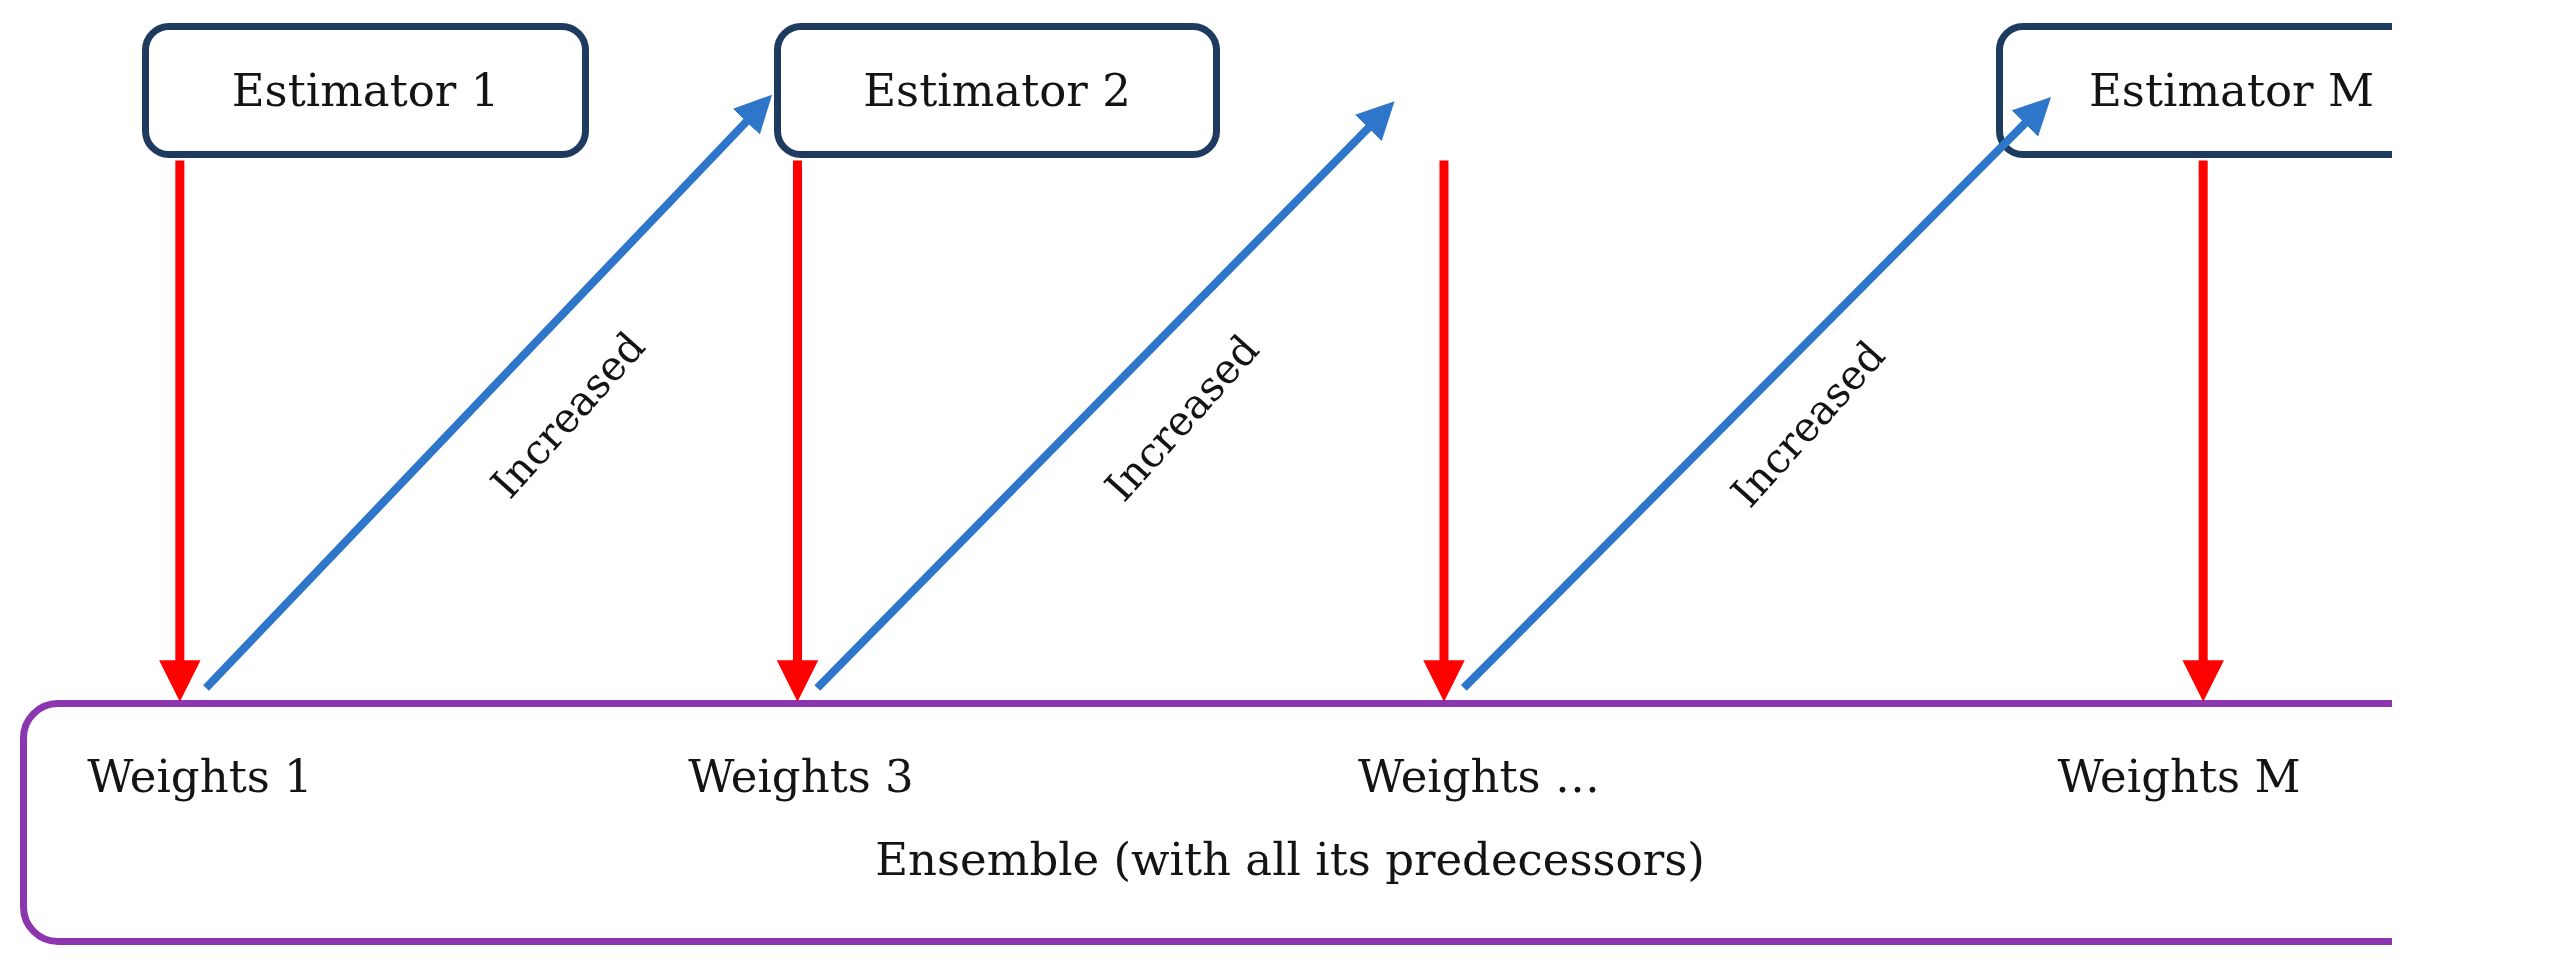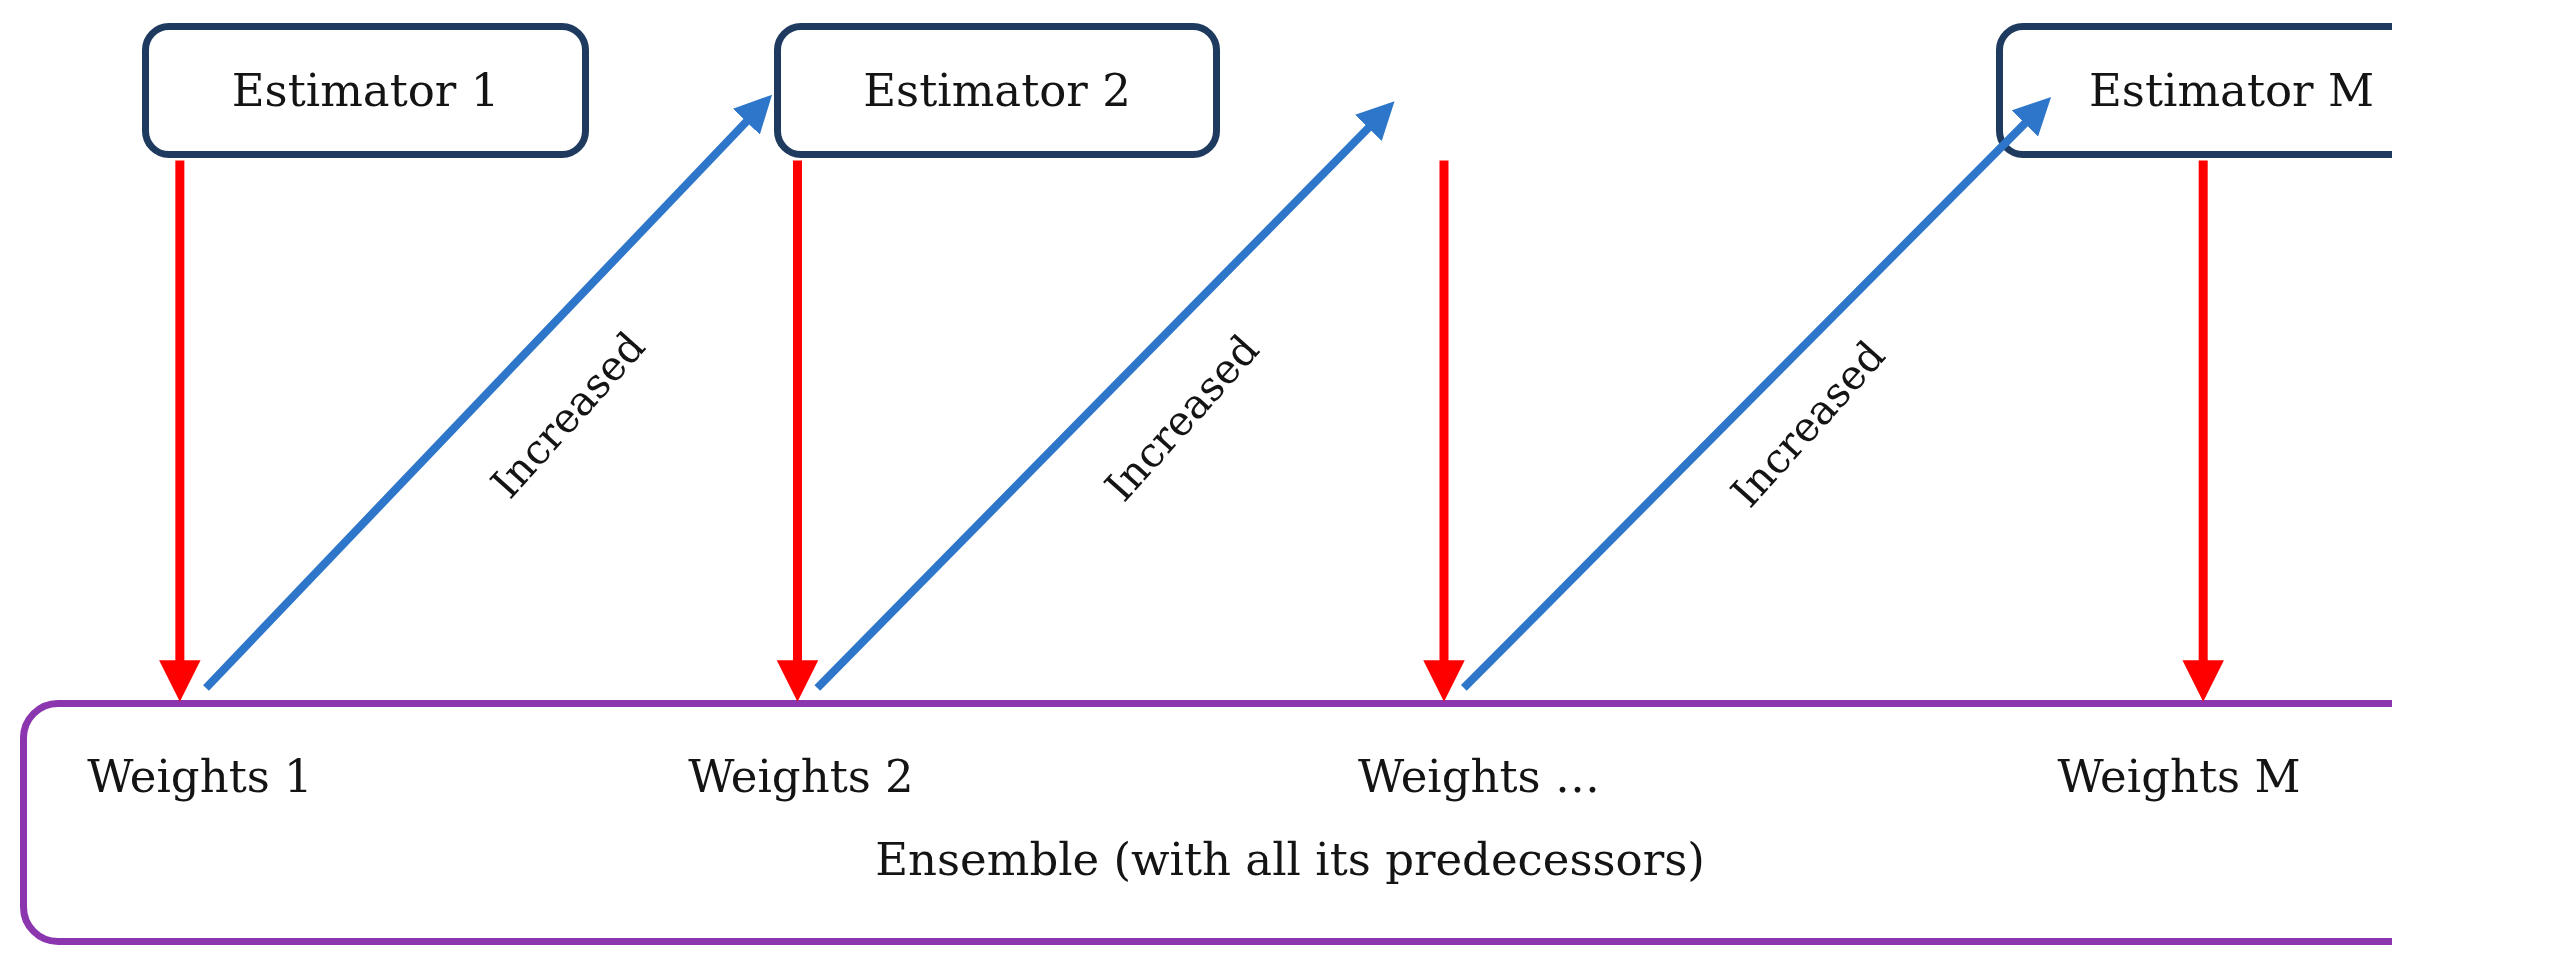--- a/index.html
+++ b/index.html
@@ -76,21 +76,21 @@
   </div>
   <div class="est-box" style="left:774px; width:446px;text-align:center;">
     <span>Estimator 2</span>
   </div>
   <div class="est-box" style="left:1996px; width:471px;">
     <span>Estimator M</span>
   </div>
 
   <div class="ensemble"></div>
   <span class="weight-label" style="left:200px;">Weights 1</span>
-  <span class="weight-label" style="left:801px;">Weights 2</span>
+  <span class="weight-label" style="left:801px;">Weights 3</span>
   <span class="weight-label" style="left:1479px;">Weights …</span>
   <span class="weight-label" style="left:2179px;">Weights M</span>
   <span class="ensemble-caption">Ensemble (with all its predecessors)</span>
 
   <span class="inc-label" style="left:568px;  top:415px;">Increased</span>
   <span class="inc-label" style="left:1182px; top:418px;">Increased</span>
   <span class="inc-label" style="left:1808px; top:424px;">Increased</span>
 
   <svg class="arrows" viewBox="0 0 2856 1078" width="2576" height="972" xmlns="http://www.w3.org/2000/svg">
     <defs>

